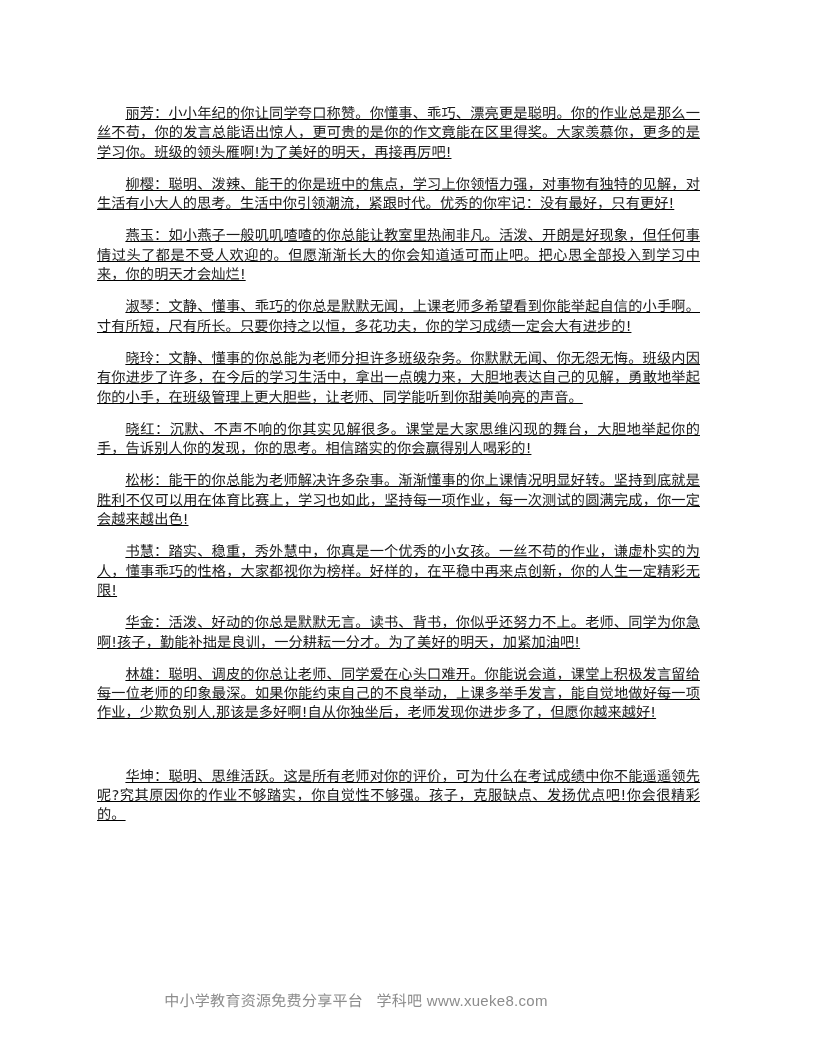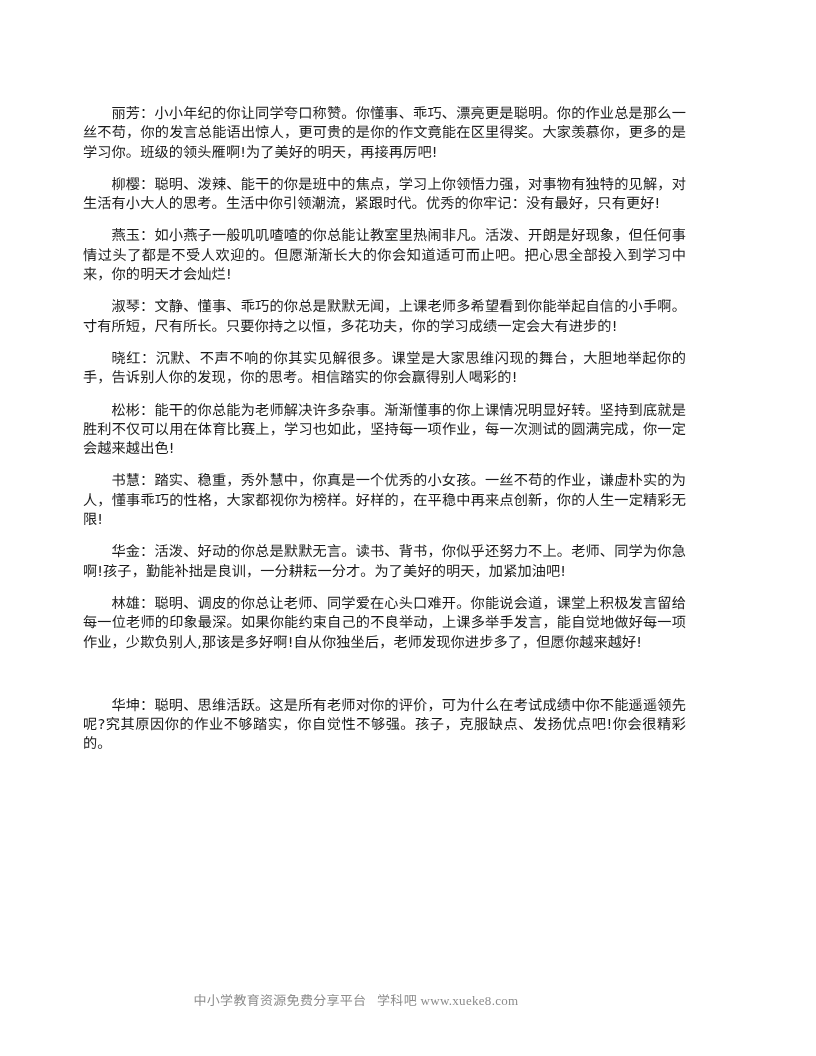--- a/index.html
+++ b/index.html
@@ -14,23 +14,24 @@
   .page {
     position: relative;
     width: 816px;
     height: 1056px;
     background: #ffffff;
     overflow: hidden;
     box-sizing: border-box;
   }
   .doc-body {
     position: absolute;
-    left: 83px;
+    left: 97px;
     top: 104px;
     width: 603px;
+    text-decoration: underline;
   }
   .comment-paragraph {
     font-family: "DejaVu Sans", "Liberation Sans", sans-serif;
     font-size: 14.2px;
     line-height: 19.3px;
     color: #1b1b1b;
     text-align: justify;
     text-justify: inter-character;
     text-indent: 2em;
     margin: 0 0 13px 0;
@@ -40,38 +41,39 @@
   .comment-paragraph:last-child {
     margin-bottom: 0;
     margin-top: 44px;
   }
   .footer-watermark {
     position: absolute;
     left: 0;
     top: 993px;
     width: 712px;
     text-align: center;
-    font-family: Liberation Serif, serif;
-    font-size: 13px;
+    font-family: Liberation Sans, sans-serif;
+    font-size: 15px;
     line-height: 15px;
     color: #8c8c8c;
     letter-spacing: 0.3px;
     white-space: pre;
   }
 </style>
 </head>
 <body>
 
 <div class="page">
 
   <div class="doc-body">
     <p class="comment-paragraph">丽芳：小小年纪的你让同学夸口称赞。你懂事、乖巧、漂亮更是聪明。你的作业总是那么一丝不苟，你的发言总能语出惊人，更可贵的是你的作文竟能在区里得奖。大家羡慕你，更多的是学习你。班级的领头雁啊!为了美好的明天，再接再厉吧!</p>
     <p class="comment-paragraph">柳樱：聪明、泼辣、能干的你是班中的焦点，学习上你领悟力强，对事物有独特的见解，对生活有小大人的思考。生活中你引领潮流，紧跟时代。优秀的你牢记：没有最好，只有更好!</p>
     <p class="comment-paragraph">燕玉：如小燕子一般叽叽喳喳的你总能让教室里热闹非凡。活泼、开朗是好现象，但任何事情过头了都是不受人欢迎的。但愿渐渐长大的你会知道适可而止吧。把心思全部投入到学习中来，你的明天才会灿烂!</p>
     <p class="comment-paragraph">淑琴：文静、懂事、乖巧的你总是默默无闻，上课老师多希望看到你能举起自信的小手啊。寸有所短，尺有所长。只要你持之以恒，多花功夫，你的学习成绩一定会大有进步的!</p>
+    <p class="comment-paragraph">晓玲：文静、懂事的你总能为老师分担许多班级杂务。你默默无闻、你无怨无悔。班级内因有你进步了许多，在今后的学习生活中，拿出一点魄力来，大胆地表达自己的见解，勇敢地举起你的小手，在班级管理上更大胆些，让老师、同学能听到你甜美响亮的声音。</p>
     <p class="comment-paragraph">晓红：沉默、不声不响的你其实见解很多。课堂是大家思维闪现的舞台，大胆地举起你的手，告诉别人你的发现，你的思考。相信踏实的你会赢得别人喝彩的!</p>
     <p class="comment-paragraph">松彬：能干的你总能为老师解决许多杂事。渐渐懂事的你上课情况明显好转。坚持到底就是胜利不仅可以用在体育比赛上，学习也如此，坚持每一项作业，每一次测试的圆满完成，你一定会越来越出色!</p>
     <p class="comment-paragraph">书慧：踏实、稳重，秀外慧中，你真是一个优秀的小女孩。一丝不苟的作业，谦虚朴实的为人，懂事乖巧的性格，大家都视你为榜样。好样的，在平稳中再来点创新，你的人生一定精彩无限!</p>
     <p class="comment-paragraph">华金：活泼、好动的你总是默默无言。读书、背书，你似乎还努力不上。老师、同学为你急啊!孩子，勤能补拙是良训，一分耕耘一分才。为了美好的明天，加紧加油吧!</p>
     <p class="comment-paragraph">林雄：聪明、调皮的你总让老师、同学爱在心头口难开。你能说会道，课堂上积极发言留给每一位老师的印象最深。如果你能约束自己的不良举动，上课多举手发言，能自觉地做好每一项作业，少欺负别人,那该是多好啊!自从你独坐后，老师发现你进步多了，但愿你越来越好!</p>
     <p class="comment-paragraph">华坤：聪明、思维活跃。这是所有老师对你的评价，可为什么在考试成绩中你不能遥遥领先呢?究其原因你的作业不够踏实，你自觉性不够强。孩子，克服缺点、发扬优点吧!你会很精彩的。</p>
   </div>
 
   <div class="footer-watermark">中小学教育资源免费分享平台   学科吧 www.xueke8.com</div>
 

